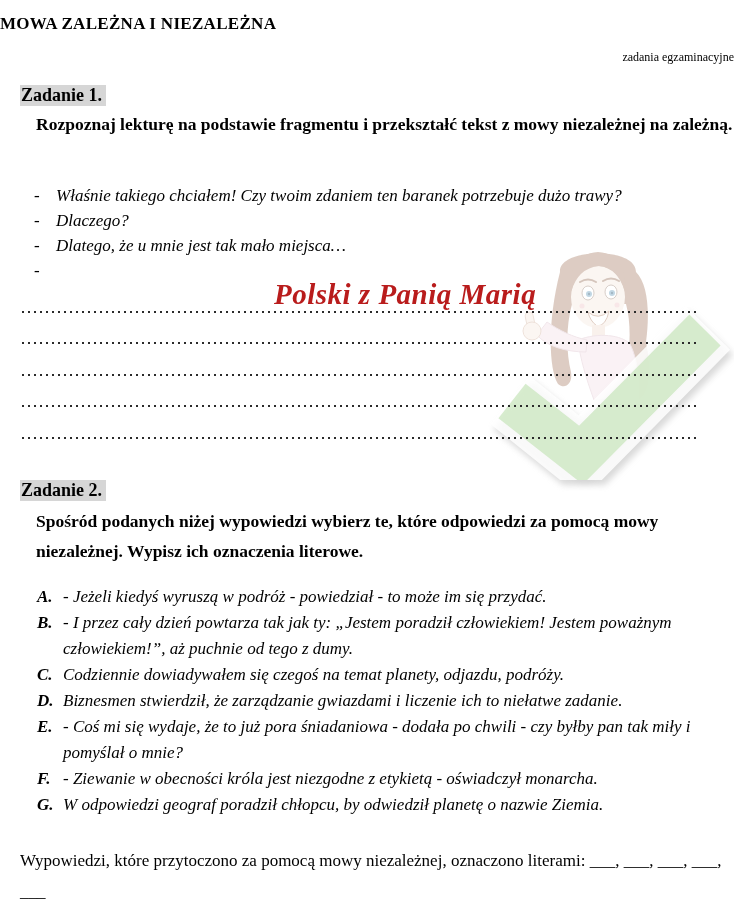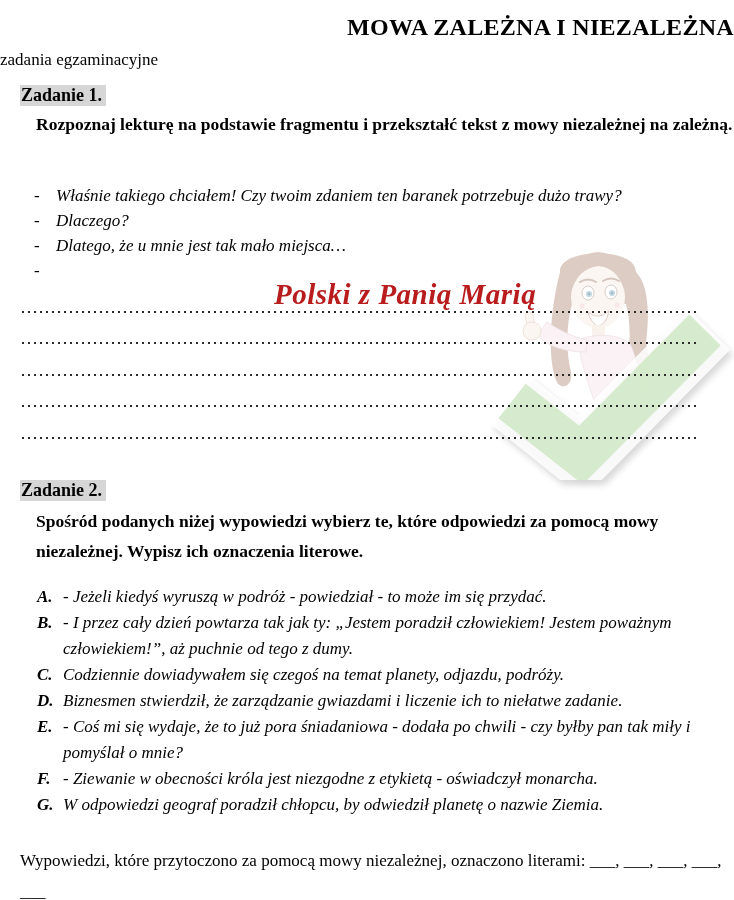--- a/index.html
+++ b/index.html
@@ -6,26 +6,26 @@
   html,body { background:#ffffff; }
   body {
     width:734px; height:900px;
     font-family:"Liberation Serif", serif;
     color:#000;
   }
   .page { position:relative; width:734px; height:900px; background:#fff; overflow:hidden; }
 
   .title {
     position:absolute; top:14px; left:0; width:100%;
-    text-align:right; font-size:24px; font-weight:bold; letter-spacing:.3px;
+    text-align:left; font-size:17px; font-weight:bold; letter-spacing:.3px;
     z-index:5;
   }
   .subtitle {
     position:absolute; top:50px; left:0; width:100%;
-    text-align:left; font-size:17px; z-index:5;
+    text-align:right; font-size:12px; z-index:5;
   }
 
   .task-label { position:absolute; left:20px; font-size:18px; font-weight:bold; z-index:5; }
   .task-label span { background:#d6d6d6; padding:0 4px 1px 1px; }
   #task1-label { top:85px;text-align:center; }
   #task2-label { top:480px; }
 
   .instruction {
     position:absolute; left:36px; width:702px;
     font-size:17.5px; font-weight:bold; line-height:28px; z-index:5;

